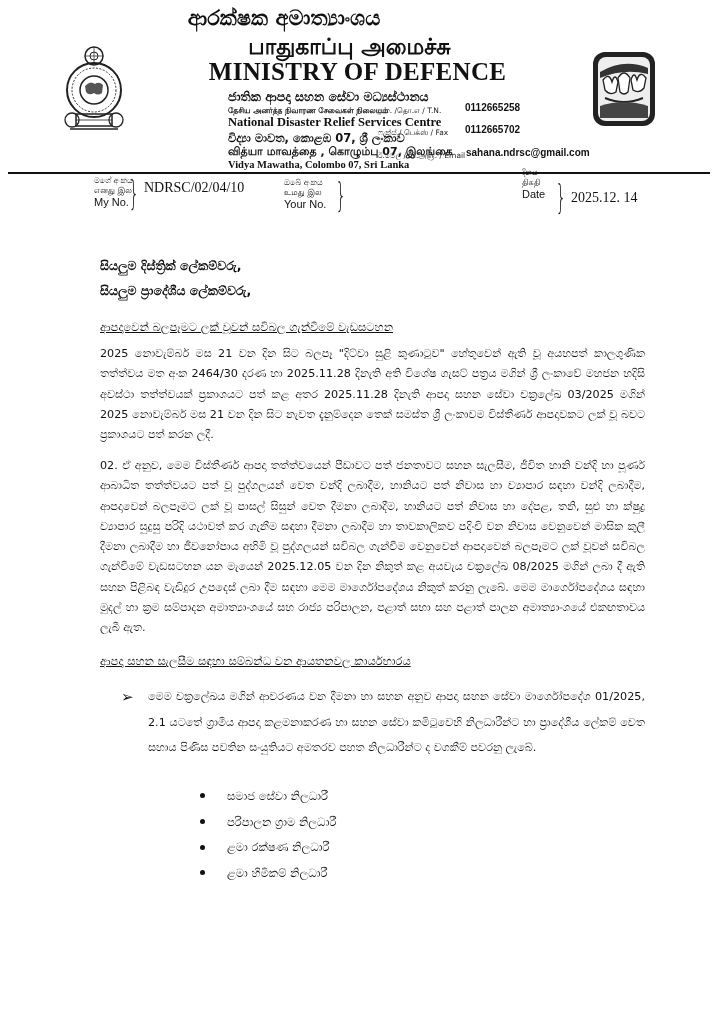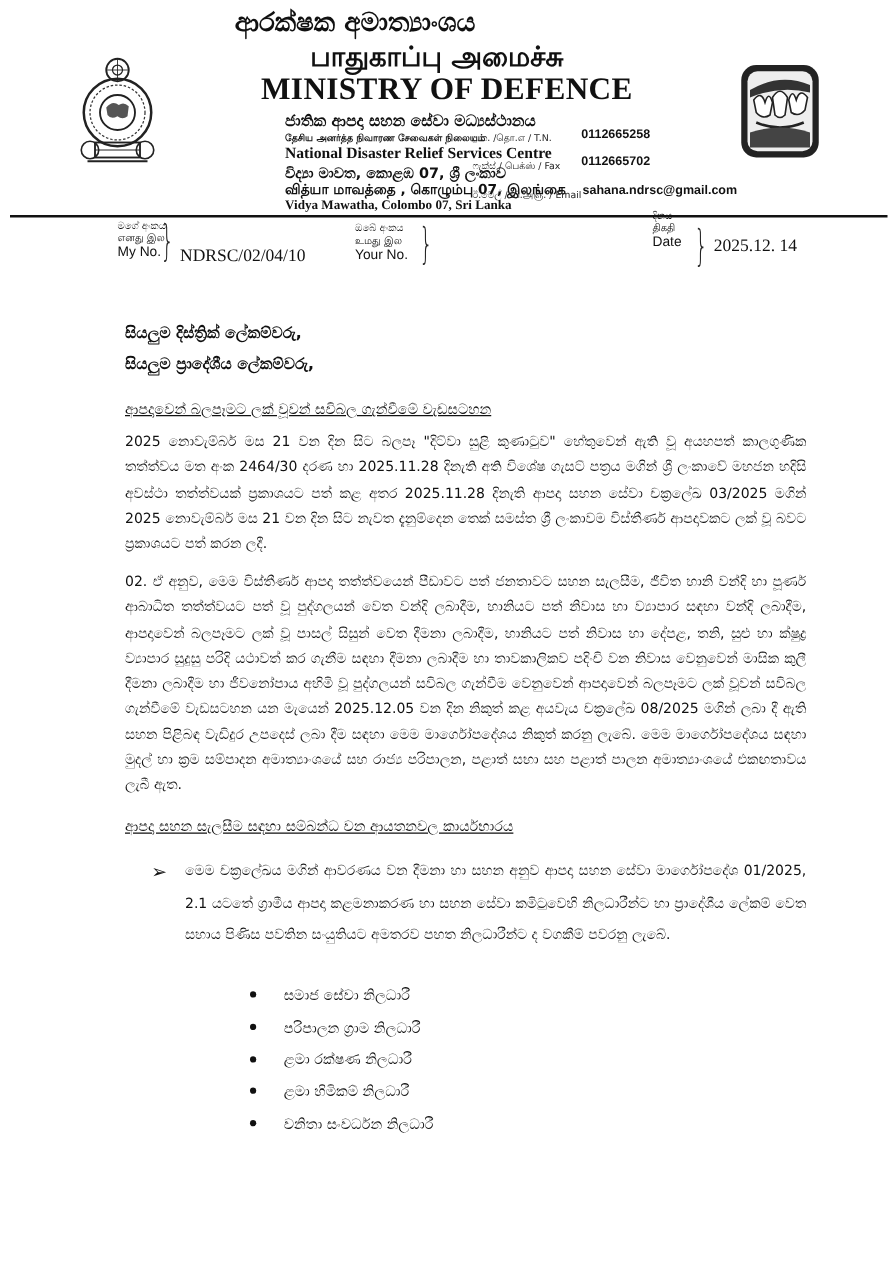--- a/index.html
+++ b/index.html
@@ -92,21 +92,21 @@
 <div class="abs contact-value" style="top:147px; left:466px;">sahana.ndrsc@gmail.com</div>
 
 <div class="abs rule"></div>
 
 <div class="abs ref-labels" style="top:176px; left:74px;margin-left:20px;">
   <div>මගේ අංකය</div>
   <div>எனது இல</div>
   <div class="en">My No.</div>
 </div>
 <div class="abs brace" style="top:176px; left:123px;">}</div>
-<div class="abs ref-val" style="top:198px; left:144px;">NDRSC/02/04/10</div>
+<div class="abs ref-val" style="top:180px; left:144px;">NDRSC/02/04/10</div>
 
 <div class="abs ref-labels" style="top:178px; left:284px;">
   <div>ඔබේ අංකය</div>
   <div>உமது இல</div>
   <div class="en">Your No.</div>
 </div>
 <div class="abs brace" style="top:178px; left:330px;">}</div>
 <div class="abs ref-val" style="top:188px; left:350px;"></div>
 
 <div class="abs ref-labels" style="top:168px; left:522px;">
@@ -139,17 +139,13 @@
       <span>පරිපාලන ග්‍රාම නිලධාරී</span>
     </li>
   <li>
       <span class="dot"></span>
       <span>ළමා රක්ෂණ නිලධාරී</span>
     </li>
   <li>
       <span class="dot"></span>
       <span>ළමා හිමිකම් නිලධාරී</span>
     </li>
-  <li>
-      <span class="dot"></span>
-      <span>වනිතා සංවර්ධන නිලධාරී</span>
-    </li>
 </ul>
 
 </body></html>

